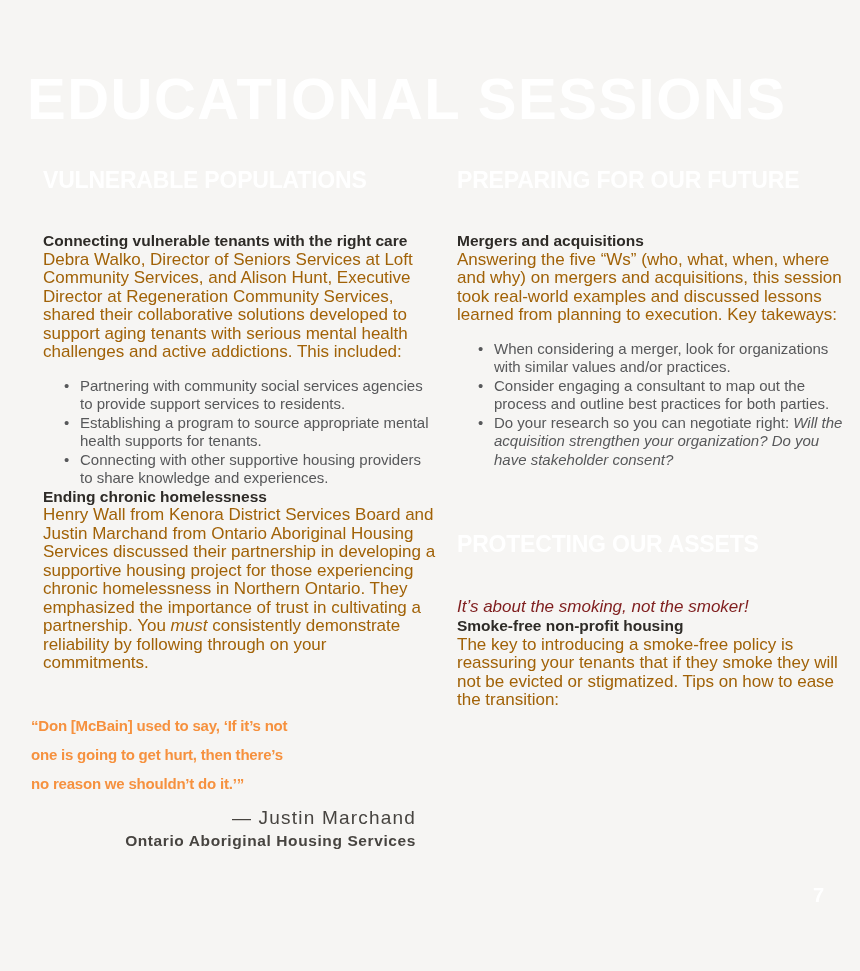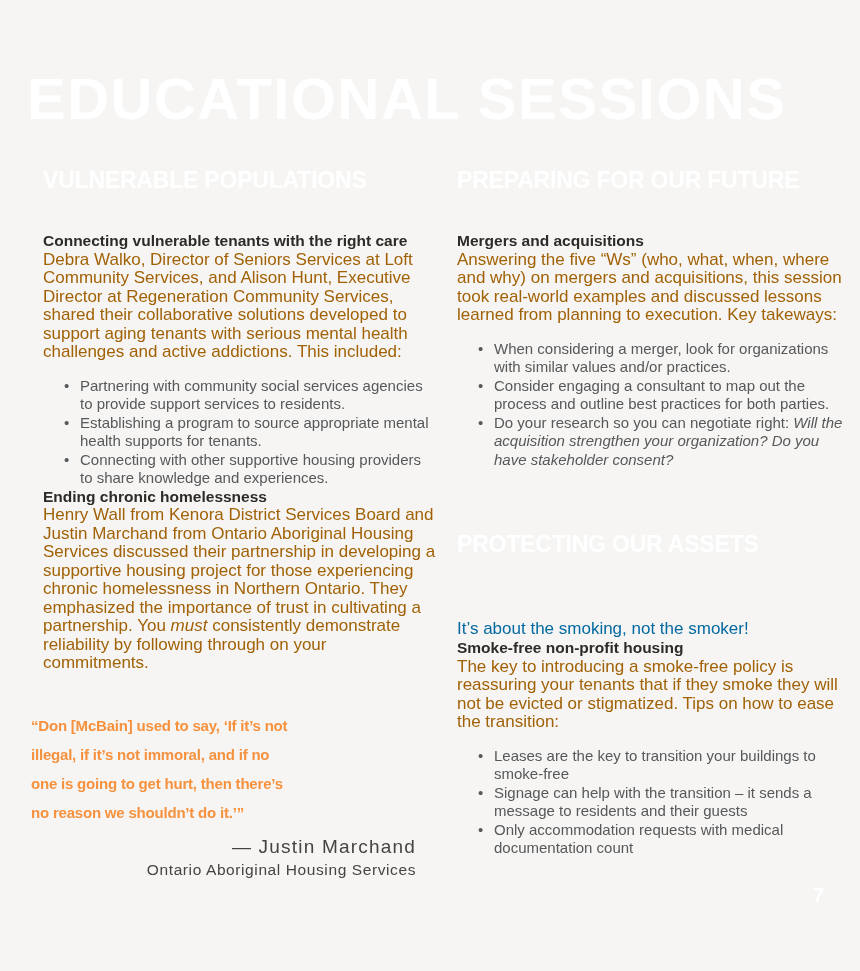--- a/index.html
+++ b/index.html
@@ -81,27 +81,29 @@
     line-height: 22px;
     letter-spacing: 1.2px;
     color: #474440;
   }
   .attr-org {
     margin-top: 3px;
     font-size: 15.5px;
     line-height: 18px;
     letter-spacing: 0.6px;
     color: #474440;
+    font-weight: bold;
   }
   .section-head-2 { margin-top: 63px; }
   .tagline {
-    margin-top: 63px;
+    margin-top: 41px;
     font-size: 17px;
     line-height: 20px;
-    color: #0369a1;
+    font-style: italic;
+    color: #7f1d1d;
   }
   .mt-article-2 { }
   .page-number {
     position: absolute;
     left: 813px;
     top: 884px;
     font-size: 20px;
     font-weight: 700;
     color: #ffffff;
   }
@@ -123,21 +125,20 @@
       <li>Partnering with community social services agencies to provide support services to residents.</li>
       <li>Establishing a program to source appropriate mental health supports for tenants.</li>
       <li>Connecting with other supportive housing providers to share knowledge and experiences.</li>
     </ul>
 
     <h3 class="article-title mt-article-2">Ending chronic homelessness</h3>
     <p class="body"><span>Henry Wall from Kenora District Services Board and Justin Marchand from Ontario Aboriginal Housing Services discussed their partnership in developing a supportive housing project for those experiencing chronic homelessness in Northern Ontario. They emphasized the importance of trust in cultivating a partnership. You </span><em>must</em><span> consistently demonstrate reliability by following through on your commitments.</span></p>
 
     <div class="quote">
       <div>“Don [McBain] used to say, ‘If it’s not</div>
-      <div>illegal, if it’s not immoral, and if no</div>
       <div>one is going to get hurt, then there’s</div>
       <div>no reason we shouldn’t do it.’”</div>
     </div>
     <div class="attribution">
       <div class="attr-name">— Justin Marchand</div>
       <div class="attr-org">Ontario Aboriginal Housing Services</div>
     </div>
   </div>
 
   <div class="col col-right">
@@ -152,22 +153,17 @@
       <li><span>Do your research so you can negotiate right: </span><em>Will the acquisition strengthen your organization? Do you have stakeholder consent?</em></li>
     </ul>
 
     <h2 class="section-head section-head-2">PROTECTING OUR ASSETS</h2>
 
     <div class="tagline">It’s about the smoking, not the smoker!</div>
 
     <h3 class="article-title mt-article-2">Smoke-free non-profit housing</h3>
     <p class="body">The key to introducing a smoke-free policy is reassuring your tenants that if they smoke they will not be evicted or stigmatized. Tips on how to ease the transition:</p>
 
-    <ul class="bullets">
-      <li>Leases are the key to transition your buildings to smoke-free</li>
-      <li>Signage can help with the transition – it sends a message to residents and their guests</li>
-      <li>Only accommodation requests with medical documentation count</li>
-    </ul>
   </div>
 
   <div class="page-number">7</div>
 
 </div>
 
 </body></html>

